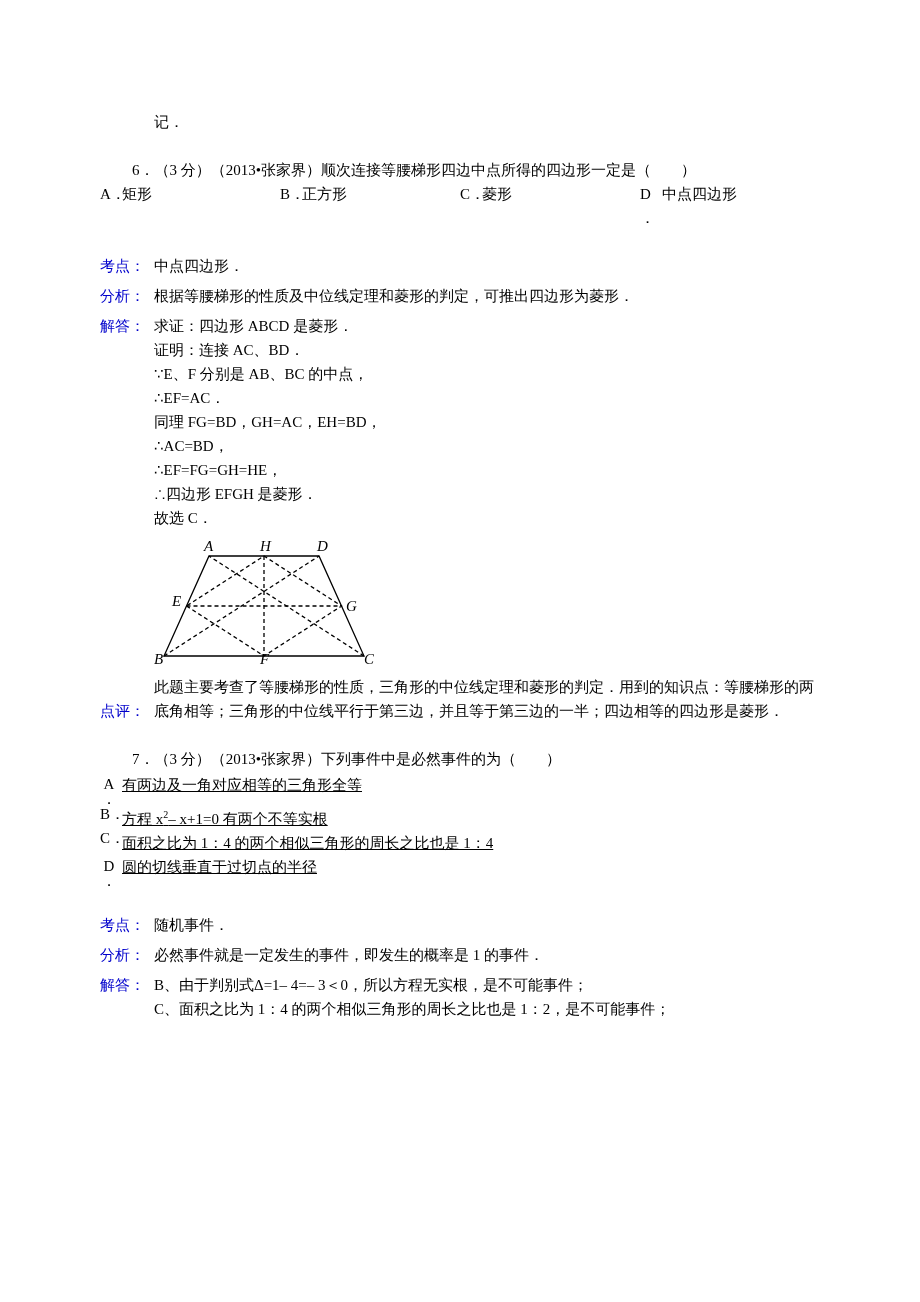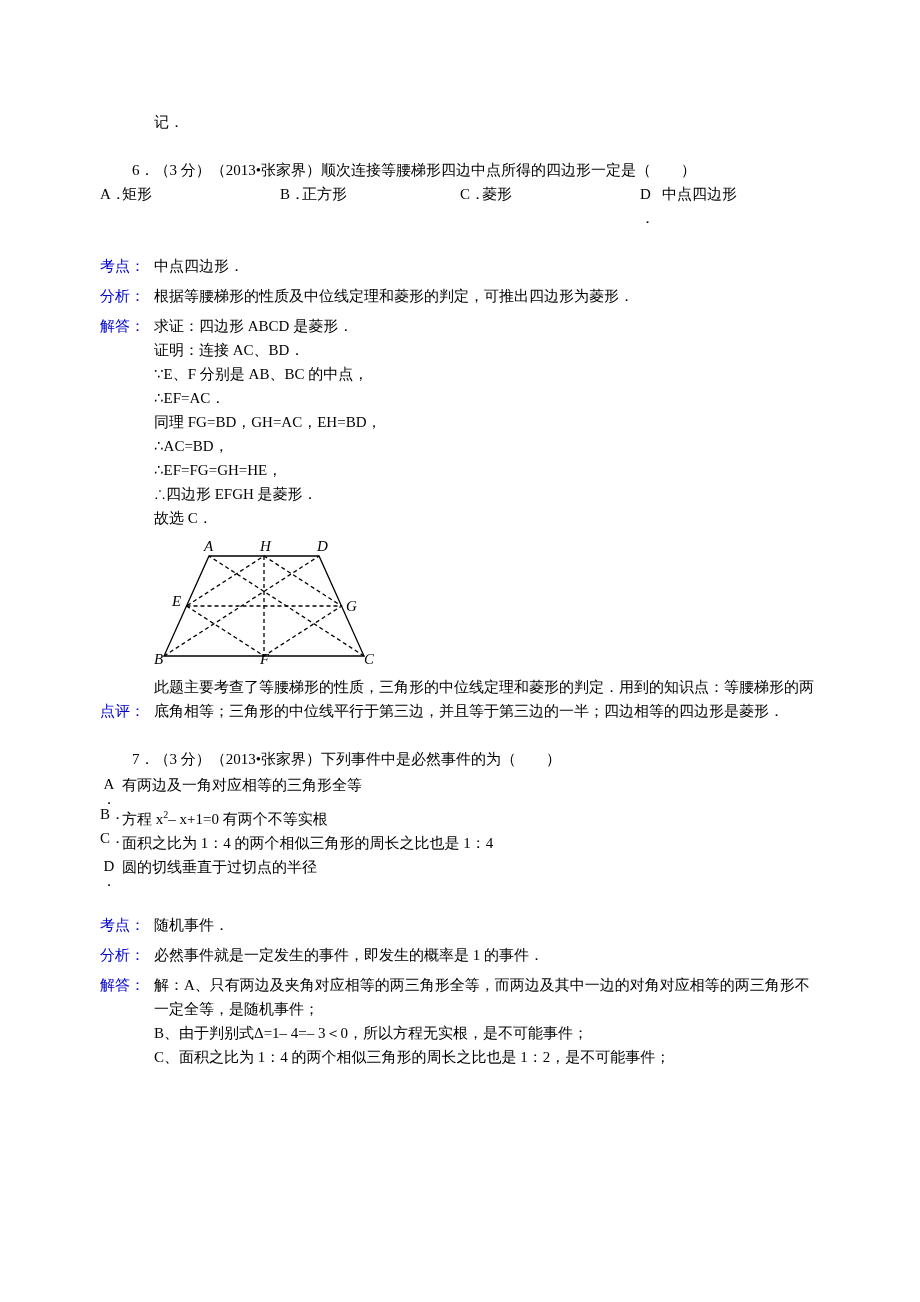--- a/index.html
+++ b/index.html
@@ -62,20 +62,21 @@
   .v-opts .lab {
     width: 18px;
     flex-shrink: 0;
     text-align: center;
     line-height: 1.0;
     padding-top: 4px;
   }
   .v-opts .dots {
     flex: 1;
     padding-left: 4px;
+    text-decoration: underline;
   }
 </style>
 </head>
 <body>
 
 <div class="indent-line">记．</div>
 
 <div class="q-line">6．（3 分）（2013•张家界）顺次连接等腰梯形四边中点所得的四边形一定是（　　）</div>
 <div class="opts">
   <div class="cell wA">
@@ -173,17 +174,16 @@
   <div class="key blue">考点：</div>
   <div class="val">随机事件．</div>
 </div>
 <div class="kv">
   <div class="key blue">分析：</div>
   <div class="val">必然事件就是一定发生的事件，即发生的概率是 1 的事件．</div>
 </div>
 <div class="kv">
   <div class="key blue">解答：</div>
   <div class="val">
-    <div>解：A、只有两边及夹角对应相等的两三角形全等，而两边及其中一边的对角对应相等的两三角形不一定全等，是随机事件；</div>
     <div>B、由于判别式Δ=1– 4=– 3＜0，所以方程无实根，是不可能事件；</div>
     <div>C、面积之比为 1：4 的两个相似三角形的周长之比也是 1：2，是不可能事件；</div>
   </div>
 </div>
 
 </body></html>

